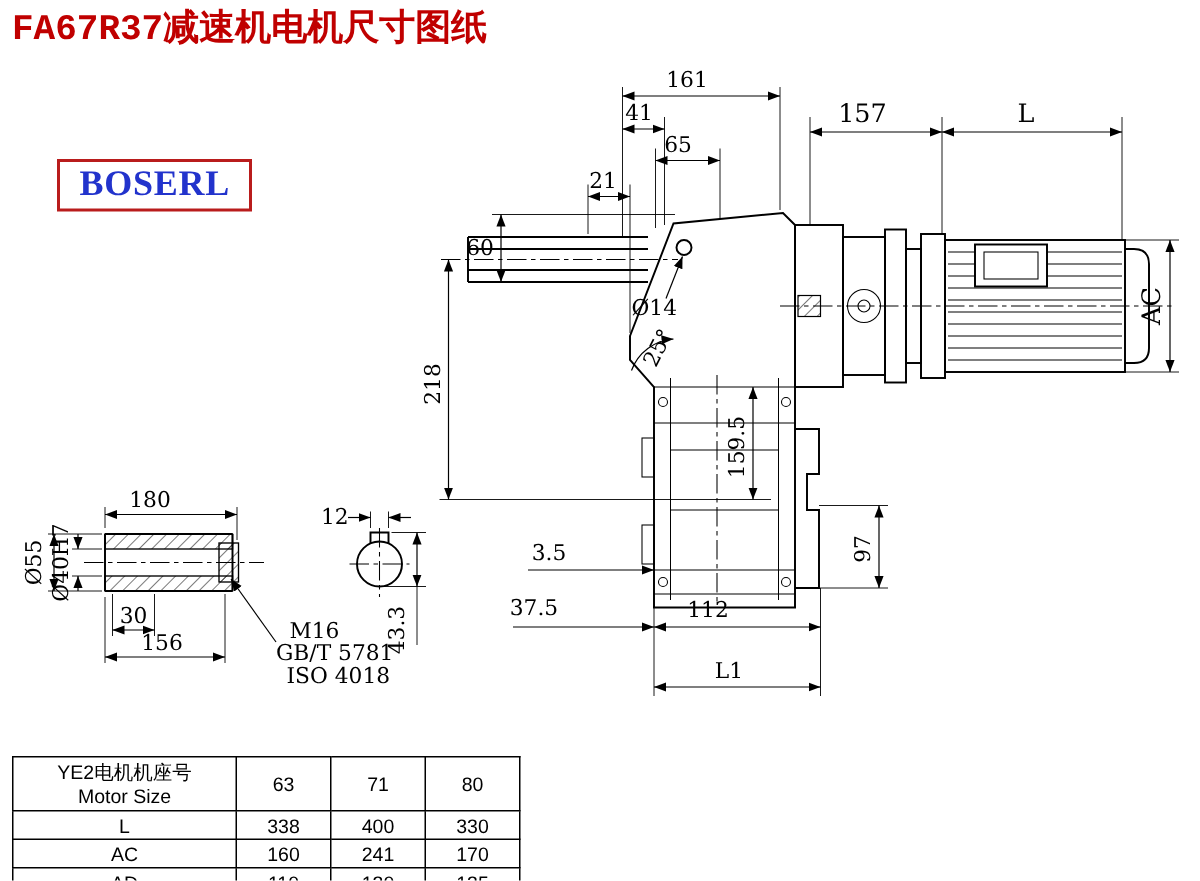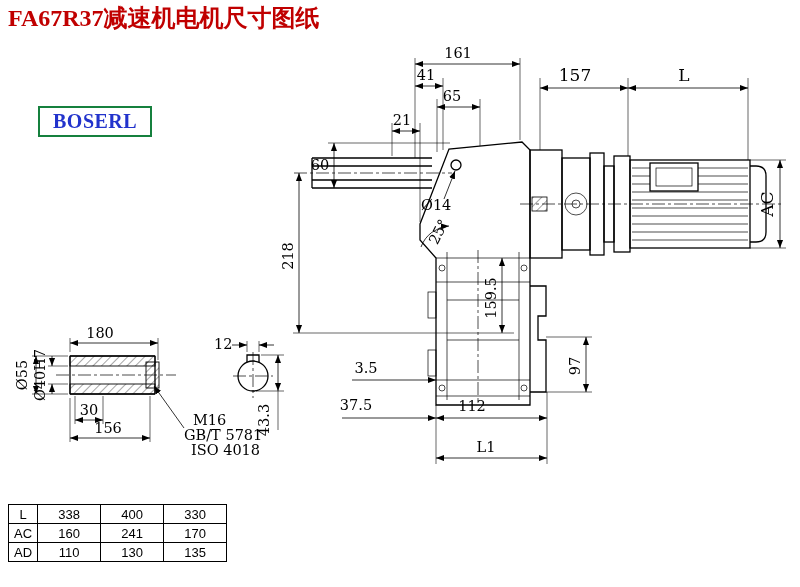--- a/index.html
+++ b/index.html
@@ -1,18 +1,18 @@
 <!DOCTYPE html>
 <html><head>
 <meta charset="utf-8">
 <style>
   html,body{margin:0;padding:0}
   body{width:800px;height:587px;position:relative;background:#fff;font-family:"Liberation Sans",sans-serif;color:#000;overflow:hidden}
-  .title{position:absolute;left:8px;top:2px;font-size:24px;font-weight:bold;color:#c00000;font-family:Liberation Serif, serif}
-  .logo{position:absolute;left:38px;top:106px;border:2px solid #15803d;padding:2px 13px;font-family:"Liberation Serif",serif;font-size:20px;font-weight:600;color:#2233cc;letter-spacing:.5px;background:#fff}
+  .title{position:absolute;left:8px;top:2px;font-size:24px;font-weight:bold;color:#c00000;font-family:Liberation Mono, monospace}
+  .logo{position:absolute;left:38px;top:106px;border:2px solid #b91c1c;padding:2px 13px;font-family:"Liberation Serif",serif;font-size:24px;font-weight:600;color:#2233cc;letter-spacing:.5px;background:#fff}
   svg.drawing{position:absolute;left:0;top:0}
   .outline{stroke:#000;stroke-width:1.3;fill:none}
   .thin{stroke:#000;stroke-width:.7;fill:none}
   .extg line{stroke:#000;stroke-width:.6}
   .dimg line,.dimg path{stroke:#000;stroke-width:.8;fill:none}
   .center{stroke:#000;stroke-width:.7;stroke-dasharray:13 3 3 3;fill:none}
   .dtext text{font-family:"DejaVu Serif",serif;font-size:14.5px;fill:#000}
   .dtext text.lg{font-size:17px}
   .spec-table{position:absolute;left:8px;top:504px;border-collapse:collapse;font-size:13px;background:#fff}
   .spec-table td{border:1px solid #000;text-align:center;padding:0 5px;height:18px}
@@ -217,20 +217,29 @@
     <text x="193" y="425">M16</text>
     <text x="184" y="440">GB/T 5781</text>
     <text x="191" y="455">ISO 4018</text>
     <text x="269" y="420" text-anchor="middle" transform="rotate(-90 269 420)">43.3</text>
   </g>
 </svg>
 
 <table class="spec-table">
   <tbody>
     <tr>
+      <td class="headcell">
+        <div>YE2电机机座号</div>
+        <div>Motor Size</div>
+      </td>
+      <td class="val">63</td>
+      <td class="val">71</td>
+      <td class="val">80</td>
+    </tr>
+    <tr>
       <td>L</td>
       <td class="val">338</td>
       <td class="val">400</td>
       <td class="val">330</td>
     </tr>
     <tr>
       <td>AC</td>
       <td class="val">160</td>
       <td class="val">241</td>
       <td class="val">170</td>

